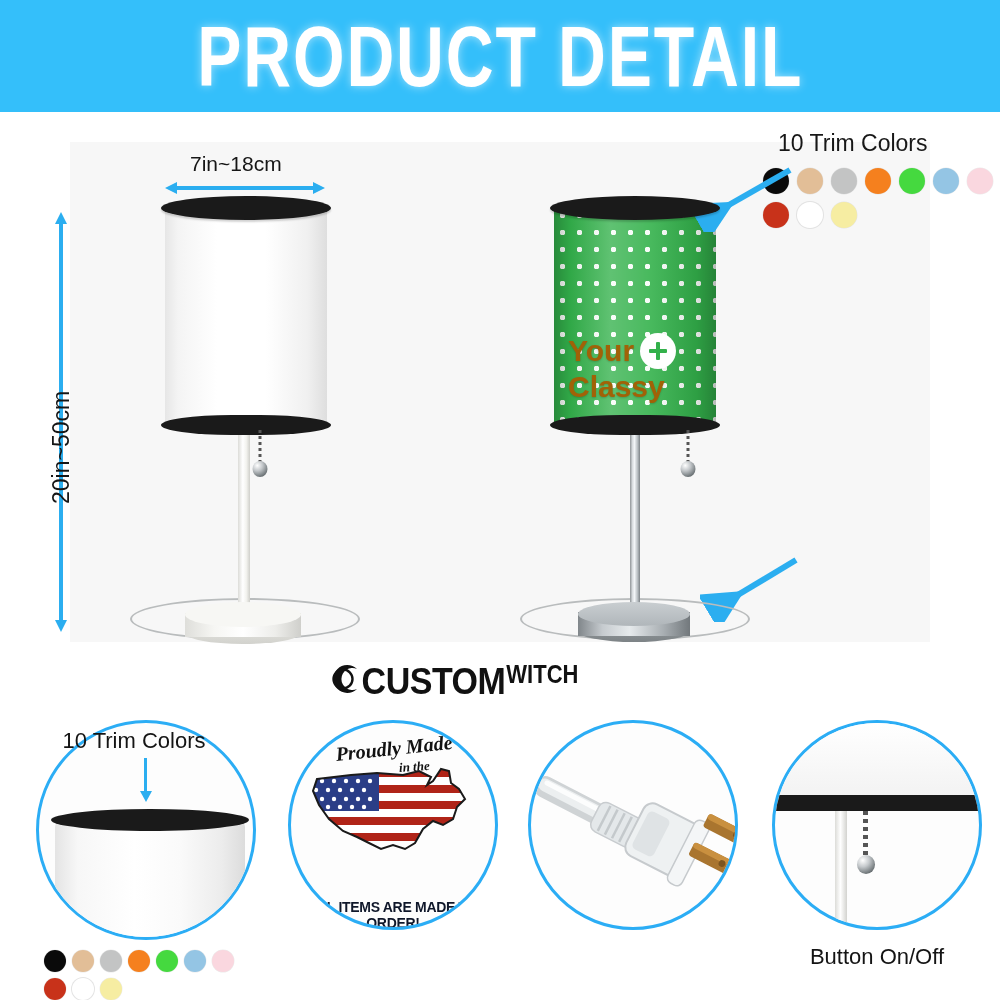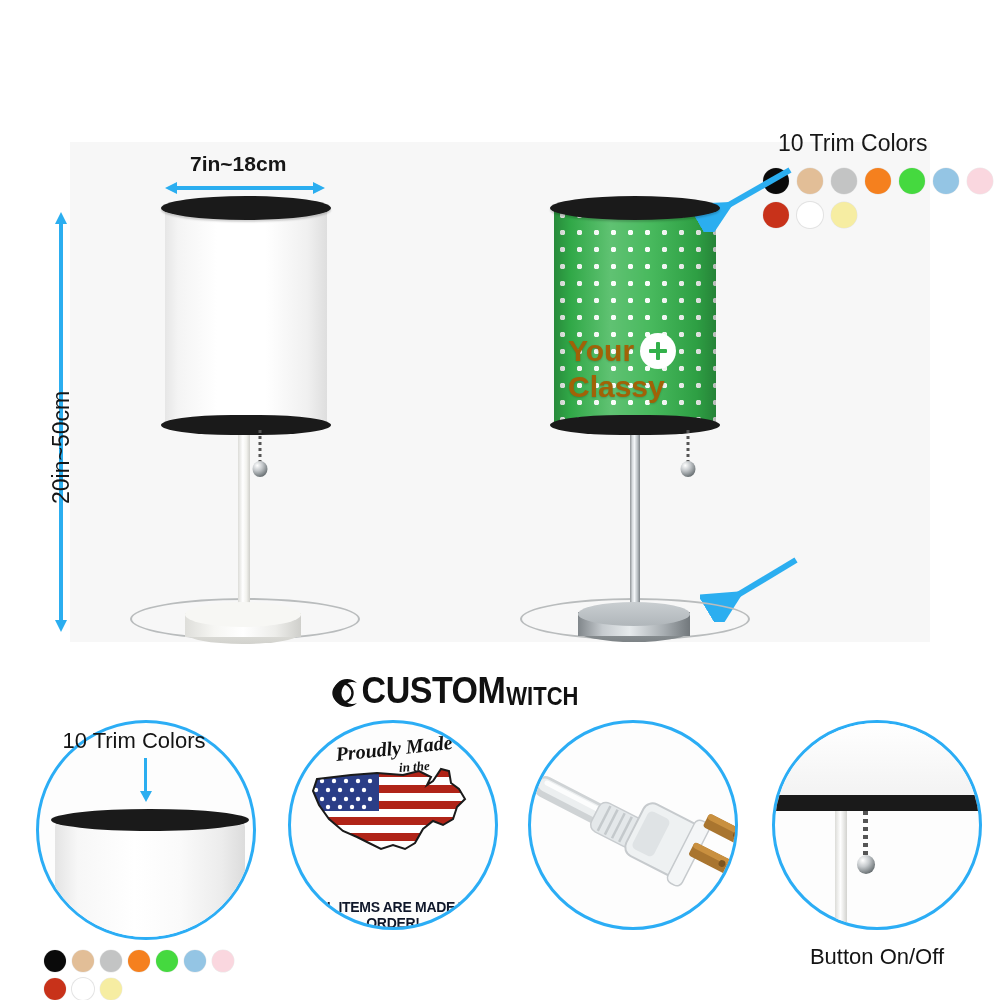--- a/index.html
+++ b/index.html
@@ -166,21 +166,21 @@
   
   .swatch-grid { position:absolute; display:flex; flex-wrap:wrap; }
   .sw {
     border-radius:50%;
     box-shadow:0 0 0 0.5px rgba(0,0,0,0.08);
   }
 
   
   .logo-wrap {
     position:absolute; left:0; top:662px; width:904px; height:48px;
-    display:flex; align-items:flex-end; justify-content:center; gap:0px;
+    display:flex; align-items:flex-start; justify-content:center; gap:0px;
   }
   .logo-c {
     width:34px; height:34px; margin-right:2px; position:relative; flex:0 0 auto;
   }
   .logo-main {
     font-weight:bold; font-size:34px; color:#111; letter-spacing:-0.5px;
     transform:scaleY(1.08);
   }
   .logo-sub-wrap { position:relative; margin-left:1px; }
   .logo-sub {
@@ -233,25 +233,28 @@
   }
 
   
   .plug { position:absolute; }
 </style>
 </head>
 <body>
 
 <div id="page">
 
+  <div class="header">
+    <div class="header-title">PRODUCT DETAIL</div>
+  </div>
 
   <div class="stage">
     <div class="stage-bg"></div>
 
-    <div class="mlabel" style="left:190px; top:40px;font-weight:bold;">7in~18cm</div>
+    <div class="mlabel" style="left:190px; top:40px;">7in~18cm</div>
     <div class="arrow-h" style="left:165px; top:70px; width:160px;">
       <div class="hd l"></div>
       <div class="bar"></div>
       <div class="hd r"></div>
     </div>
 
     <div class="arrow-v" style="left:56px; top:100px; height:420px;">
       <div class="hd t"></div>
       <div class="bar"></div>
       <div class="hd b"></div>

